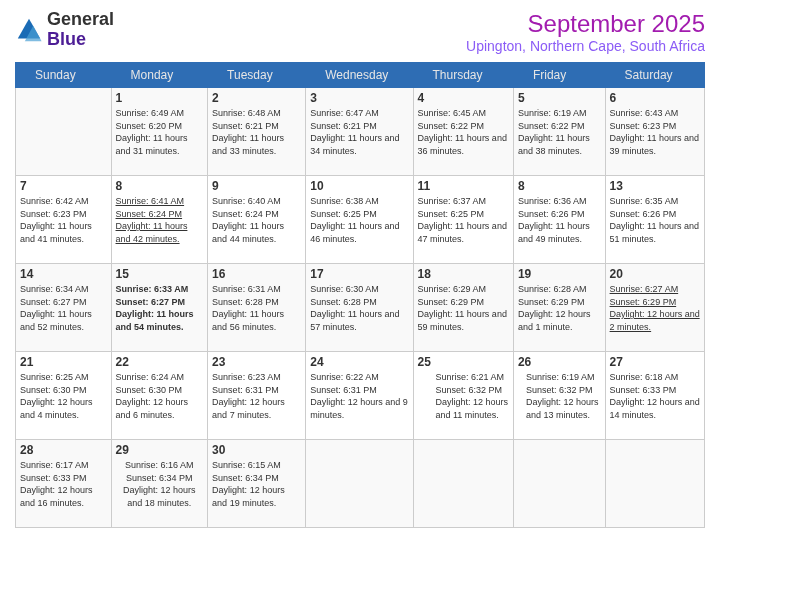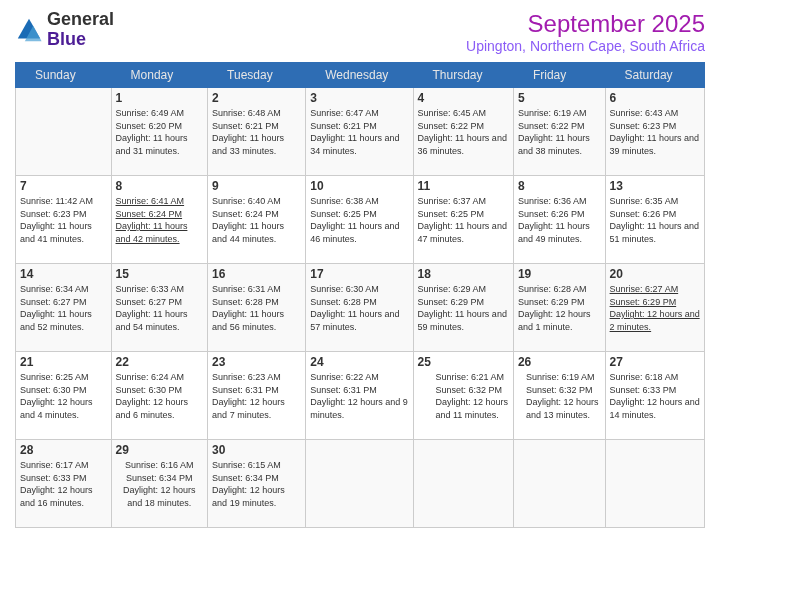--- a/index.html
+++ b/index.html
@@ -159,21 +159,21 @@
           <td>
             <div class="day-number">6</div>
             <div class="day-info" style="white-space: pre-line;">Sunrise: 6:43 AM
 Sunset: 6:23 PM
 Daylight: 11 hours and 39 minutes.</div>
           </td>
         </tr>
         <tr>
           <td>
             <div class="day-number">7</div>
-            <div class="day-info" style="white-space: pre-line;">Sunrise: 11:42 AM
+            <div class="day-info" style="white-space: pre-line;">Sunrise: 6:42 AM
 Sunset: 6:23 PM
 Daylight: 11 hours and 41 minutes.</div>
           </td>
           <td>
             <div class="day-number">8</div>
             <div class="day-info" style="white-space: pre-line; text-decoration: underline;">Sunrise: 6:41 AM
 Sunset: 6:24 PM
 Daylight: 11 hours and 42 minutes.</div>
           </td>
           <td>
@@ -209,21 +209,21 @@
         </tr>
         <tr>
           <td>
             <div class="day-number">14</div>
             <div class="day-info" style="white-space: pre-line;">Sunrise: 6:34 AM
 Sunset: 6:27 PM
 Daylight: 11 hours and 52 minutes.</div>
           </td>
           <td>
             <div class="day-number">15</div>
-            <div class="day-info" style="white-space: pre-line;">Sunrise: 6:33 AM
+            <div class="day-info" style="white-space: pre-line; font-weight: bold;">Sunrise: 6:33 AM
 Sunset: 6:27 PM
 Daylight: 11 hours and 54 minutes.</div>
           </td>
           <td>
             <div class="day-number">16</div>
             <div class="day-info" style="white-space: pre-line;">Sunrise: 6:31 AM
 Sunset: 6:28 PM
 Daylight: 11 hours and 56 minutes.</div>
           </td>
           <td>

